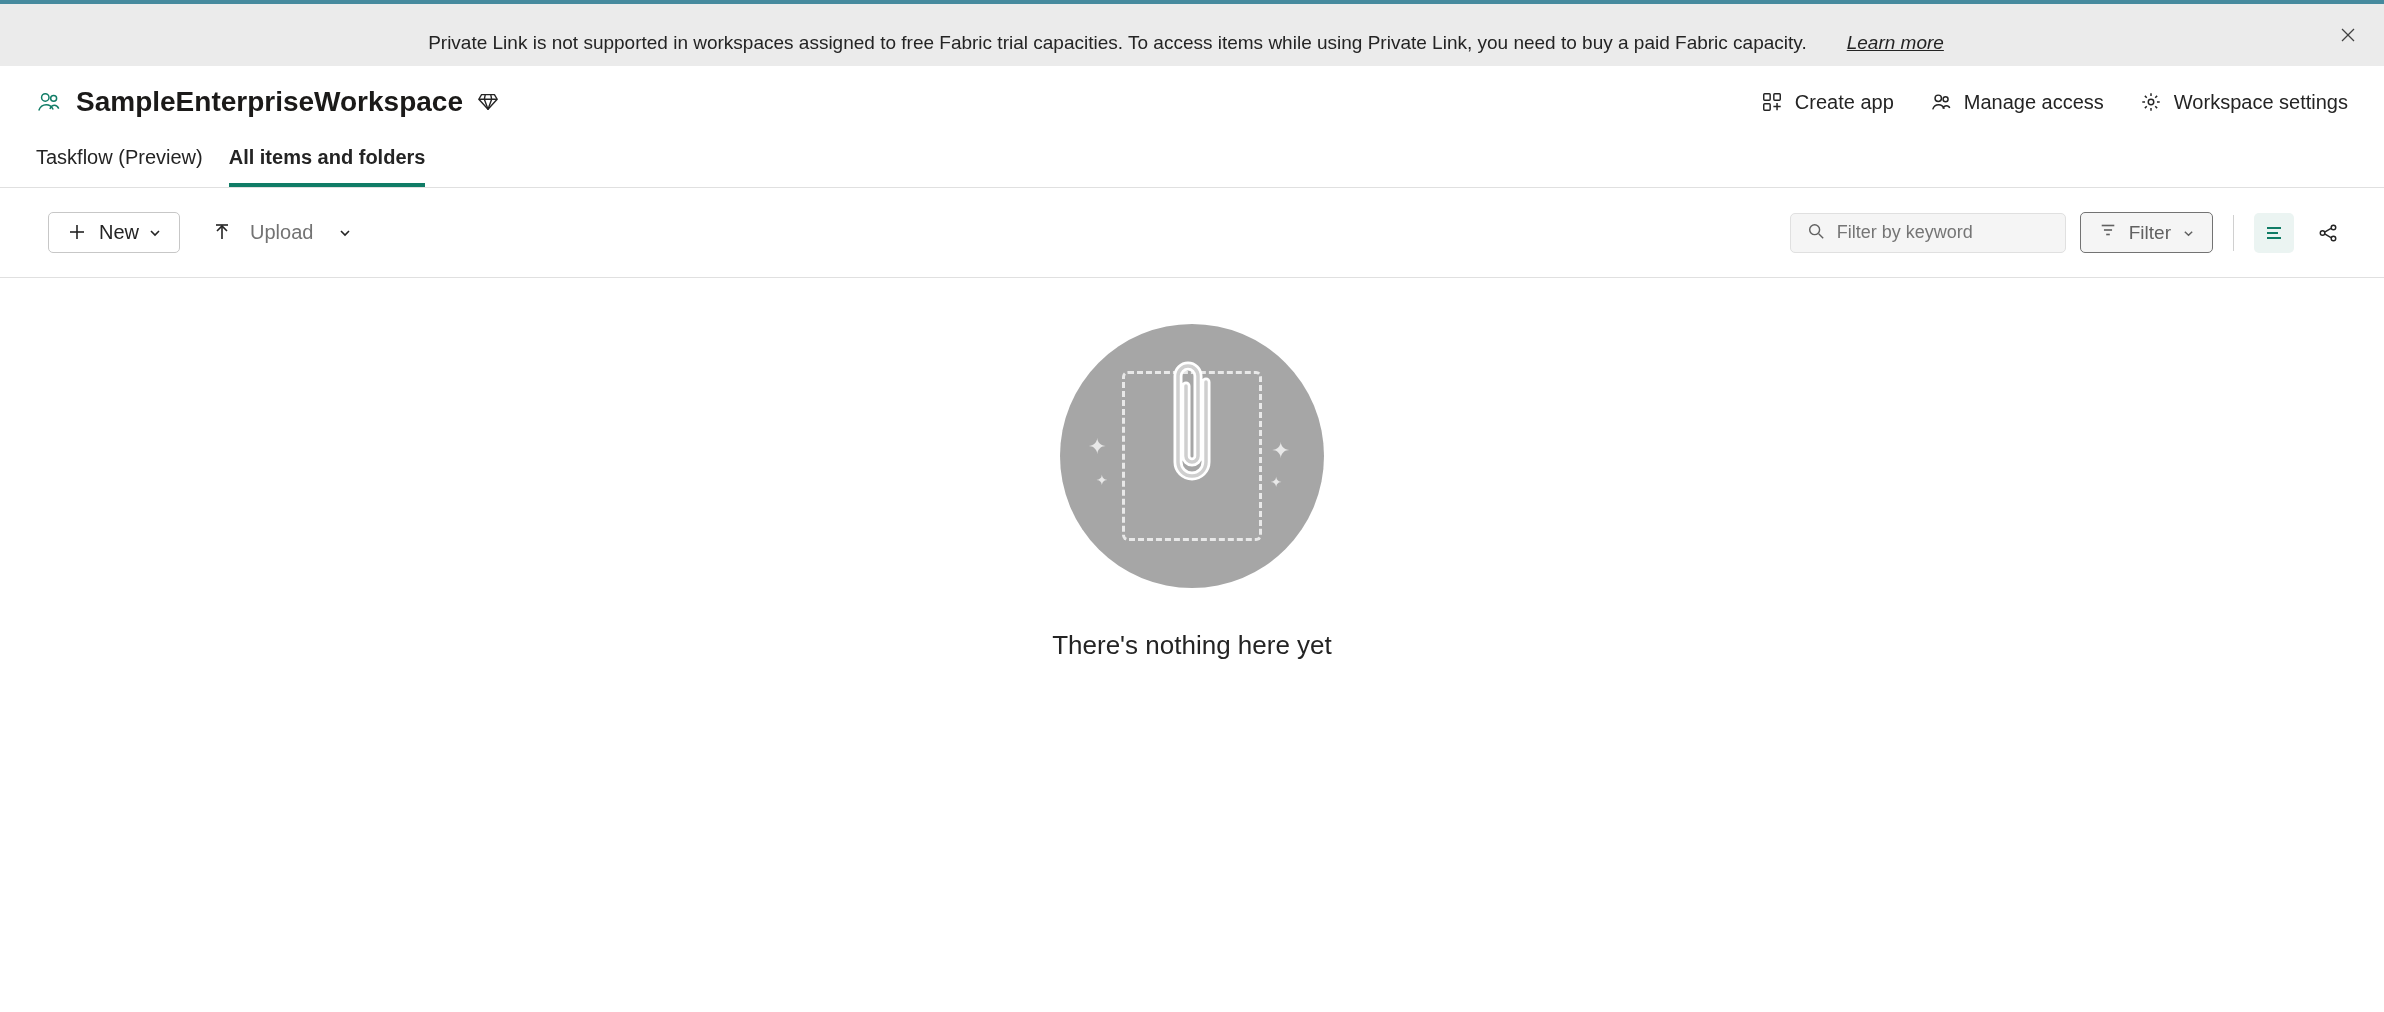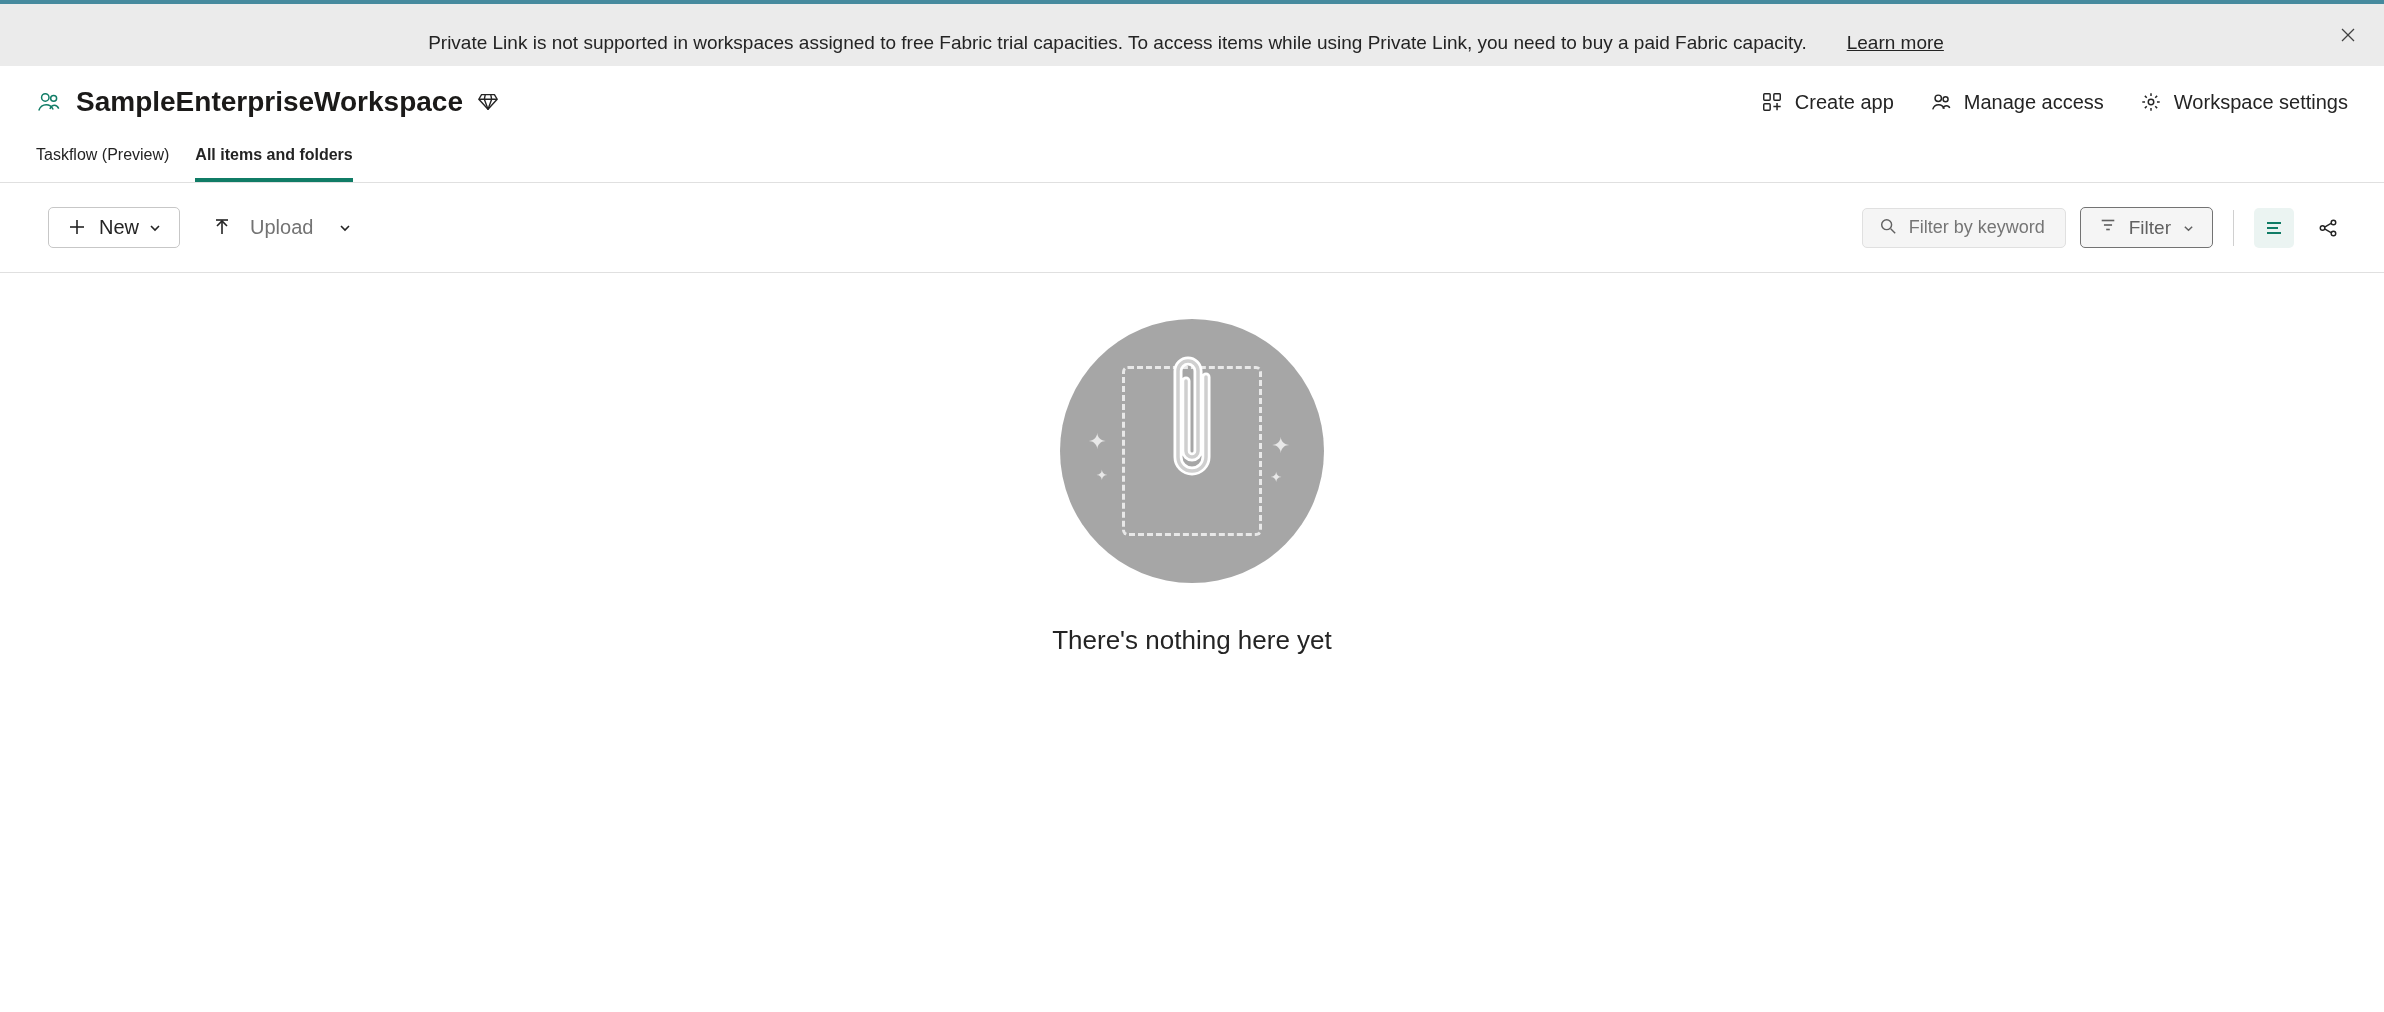--- a/index.html
+++ b/index.html
@@ -28,20 +28,21 @@
       position: relative;
     }
     .notification-bar .msg {
       flex: 0 1 auto;
     }
     .notification-bar .learn-more {
       text-decoration: underline;
       cursor: pointer;
       color: #242424;
       white-space: nowrap;
+      font-style: italic;
     }
     .notification-close {
       position: absolute;
       right: 22px;
       top: 50%;
       transform: translateY(-50%);
       cursor: pointer;
       width: 28px;
       height: 28px;
       display: flex;
@@ -77,21 +78,21 @@
       display: flex;
       align-items: center;
       gap: 12px;
       cursor: pointer;
     }
     .tabs-row {
       display: flex;
       gap: 26px;
       padding: 20px 36px 0 36px;
       border-bottom: 1px solid #e0e0e0;
-      font-size: 16px;
+      font-size: 20px;
     }
     .tab {
       padding-bottom: 14px;
       cursor: pointer;
       color: #242424;
       border-bottom: 4px solid transparent;
     }
     .tab.active {
       font-weight: 600;
       border-bottom-color: #107c66;
@@ -129,21 +130,21 @@
       gap: 14px;
     }
     .filter-input {
       display: flex;
       align-items: center;
       gap: 12px;
       background: #f5f5f5;
       border: 1px solid #e0e0e0;
       border-radius: 5px;
       padding: 8px 16px;
-      width: 204px;
+      width: 276px;
     }
     .filter-input input {
       border: none;
       background: transparent;
       outline: none;
       font-size: 18px;
       color: #616161;
       width: 100%;
     }
     .filter-btn {

